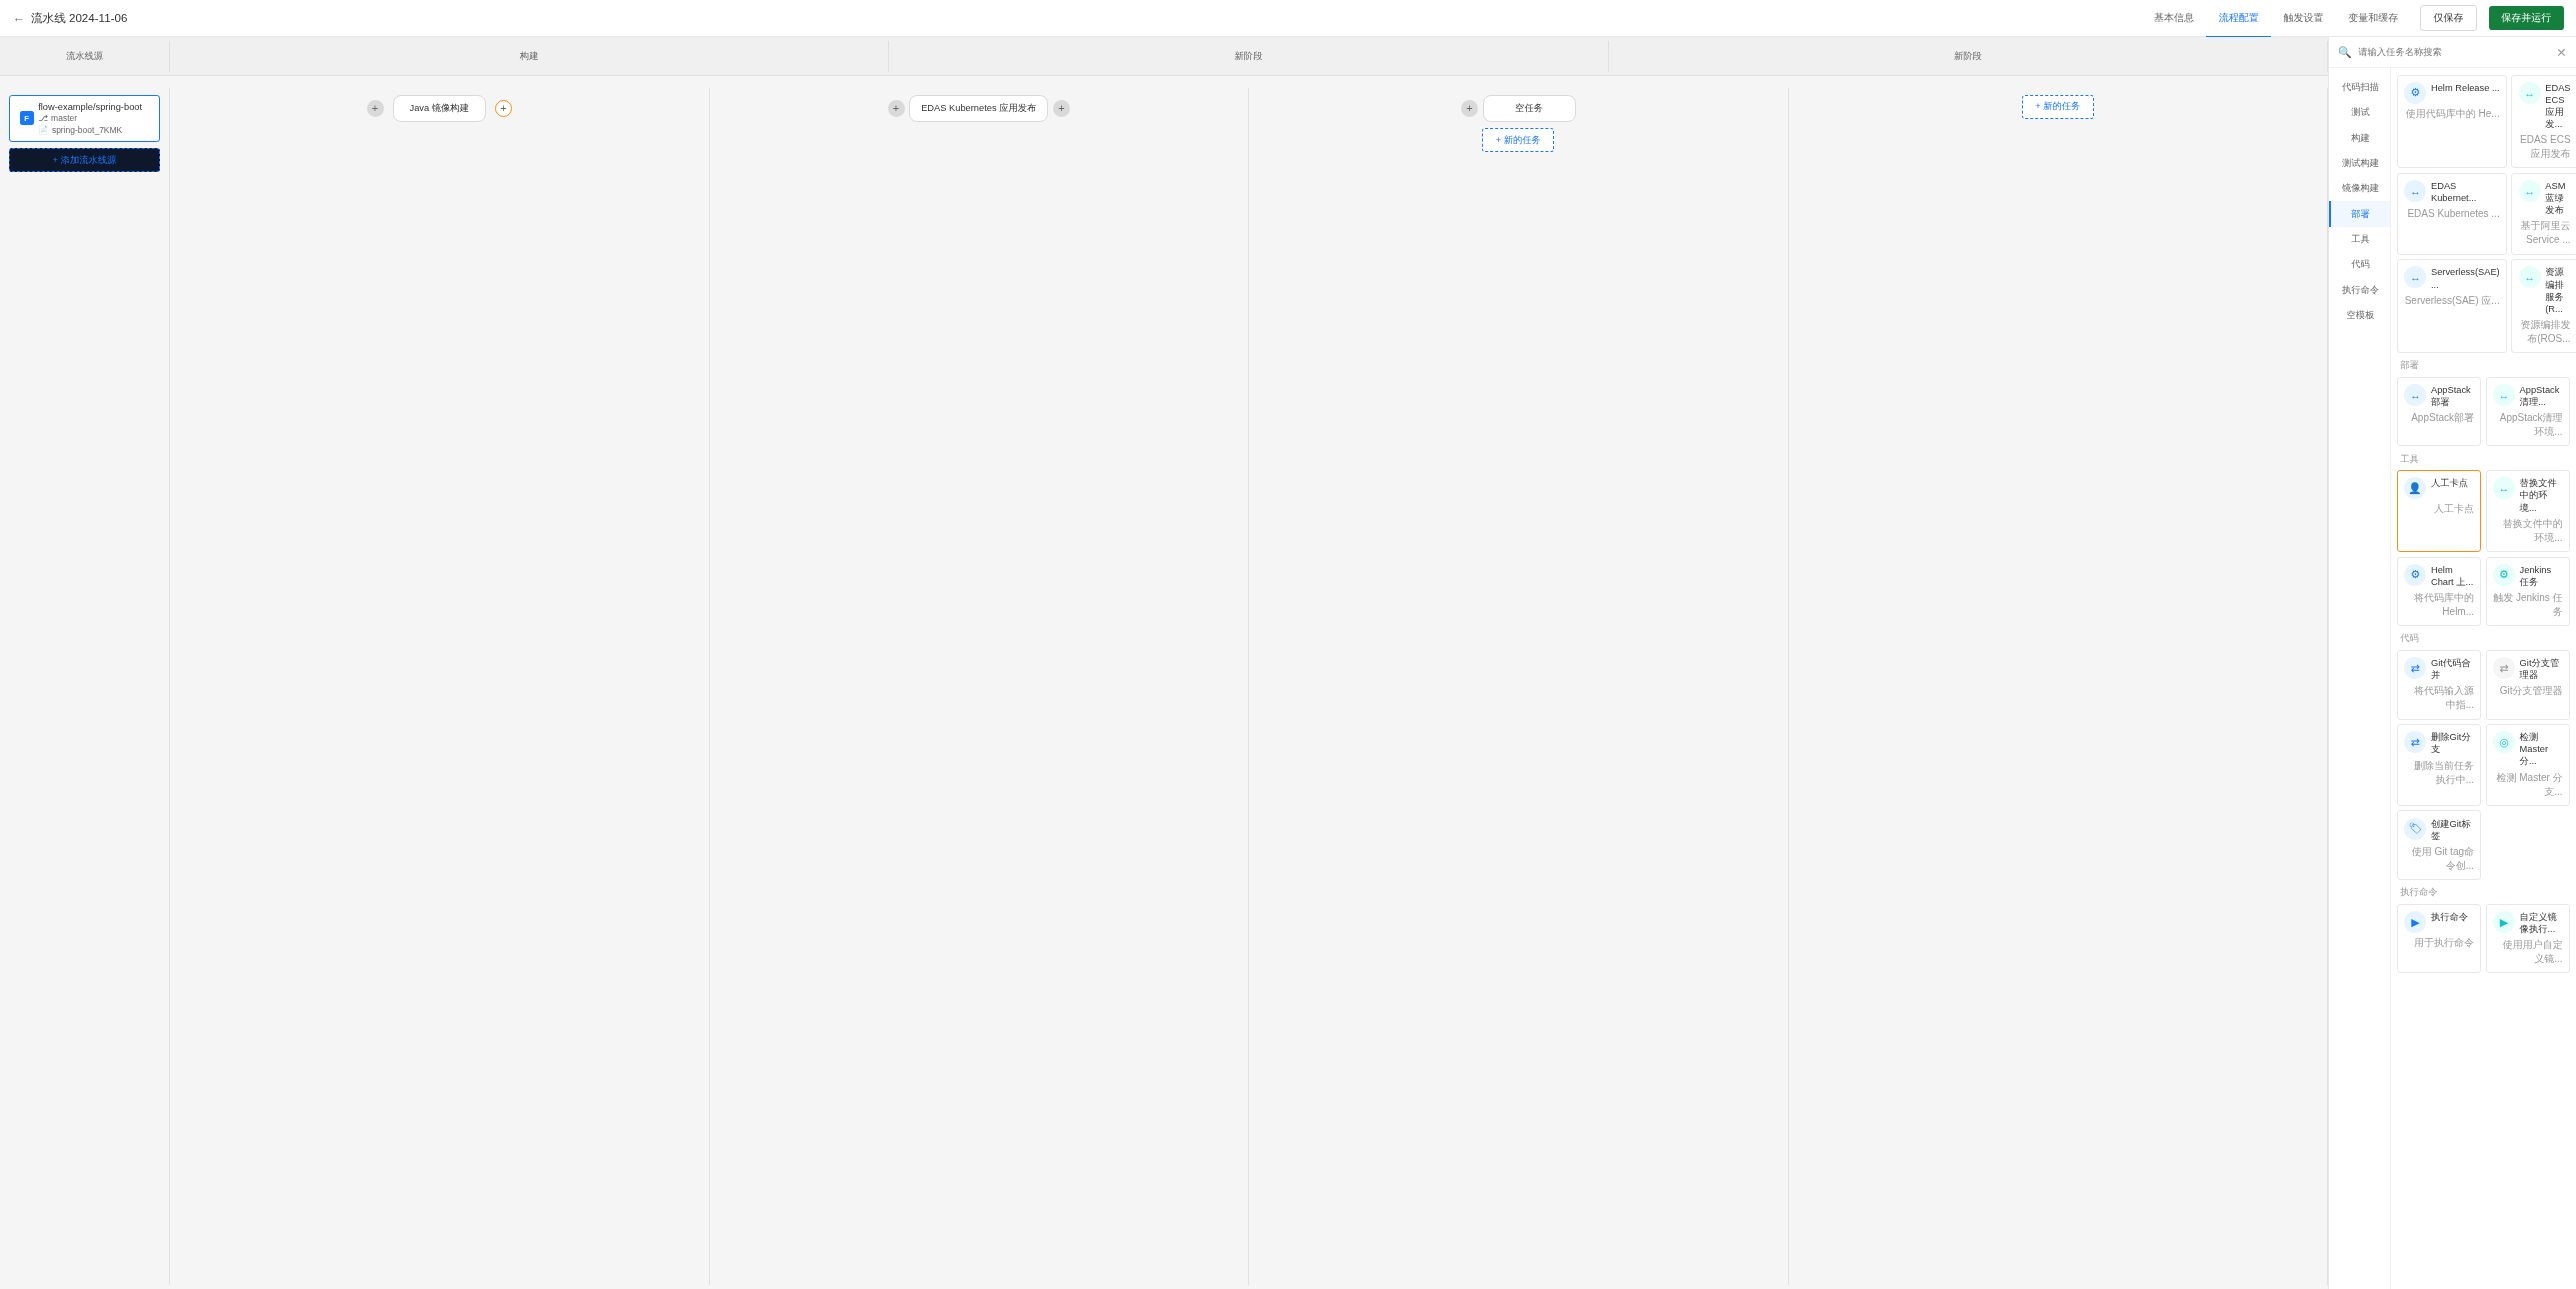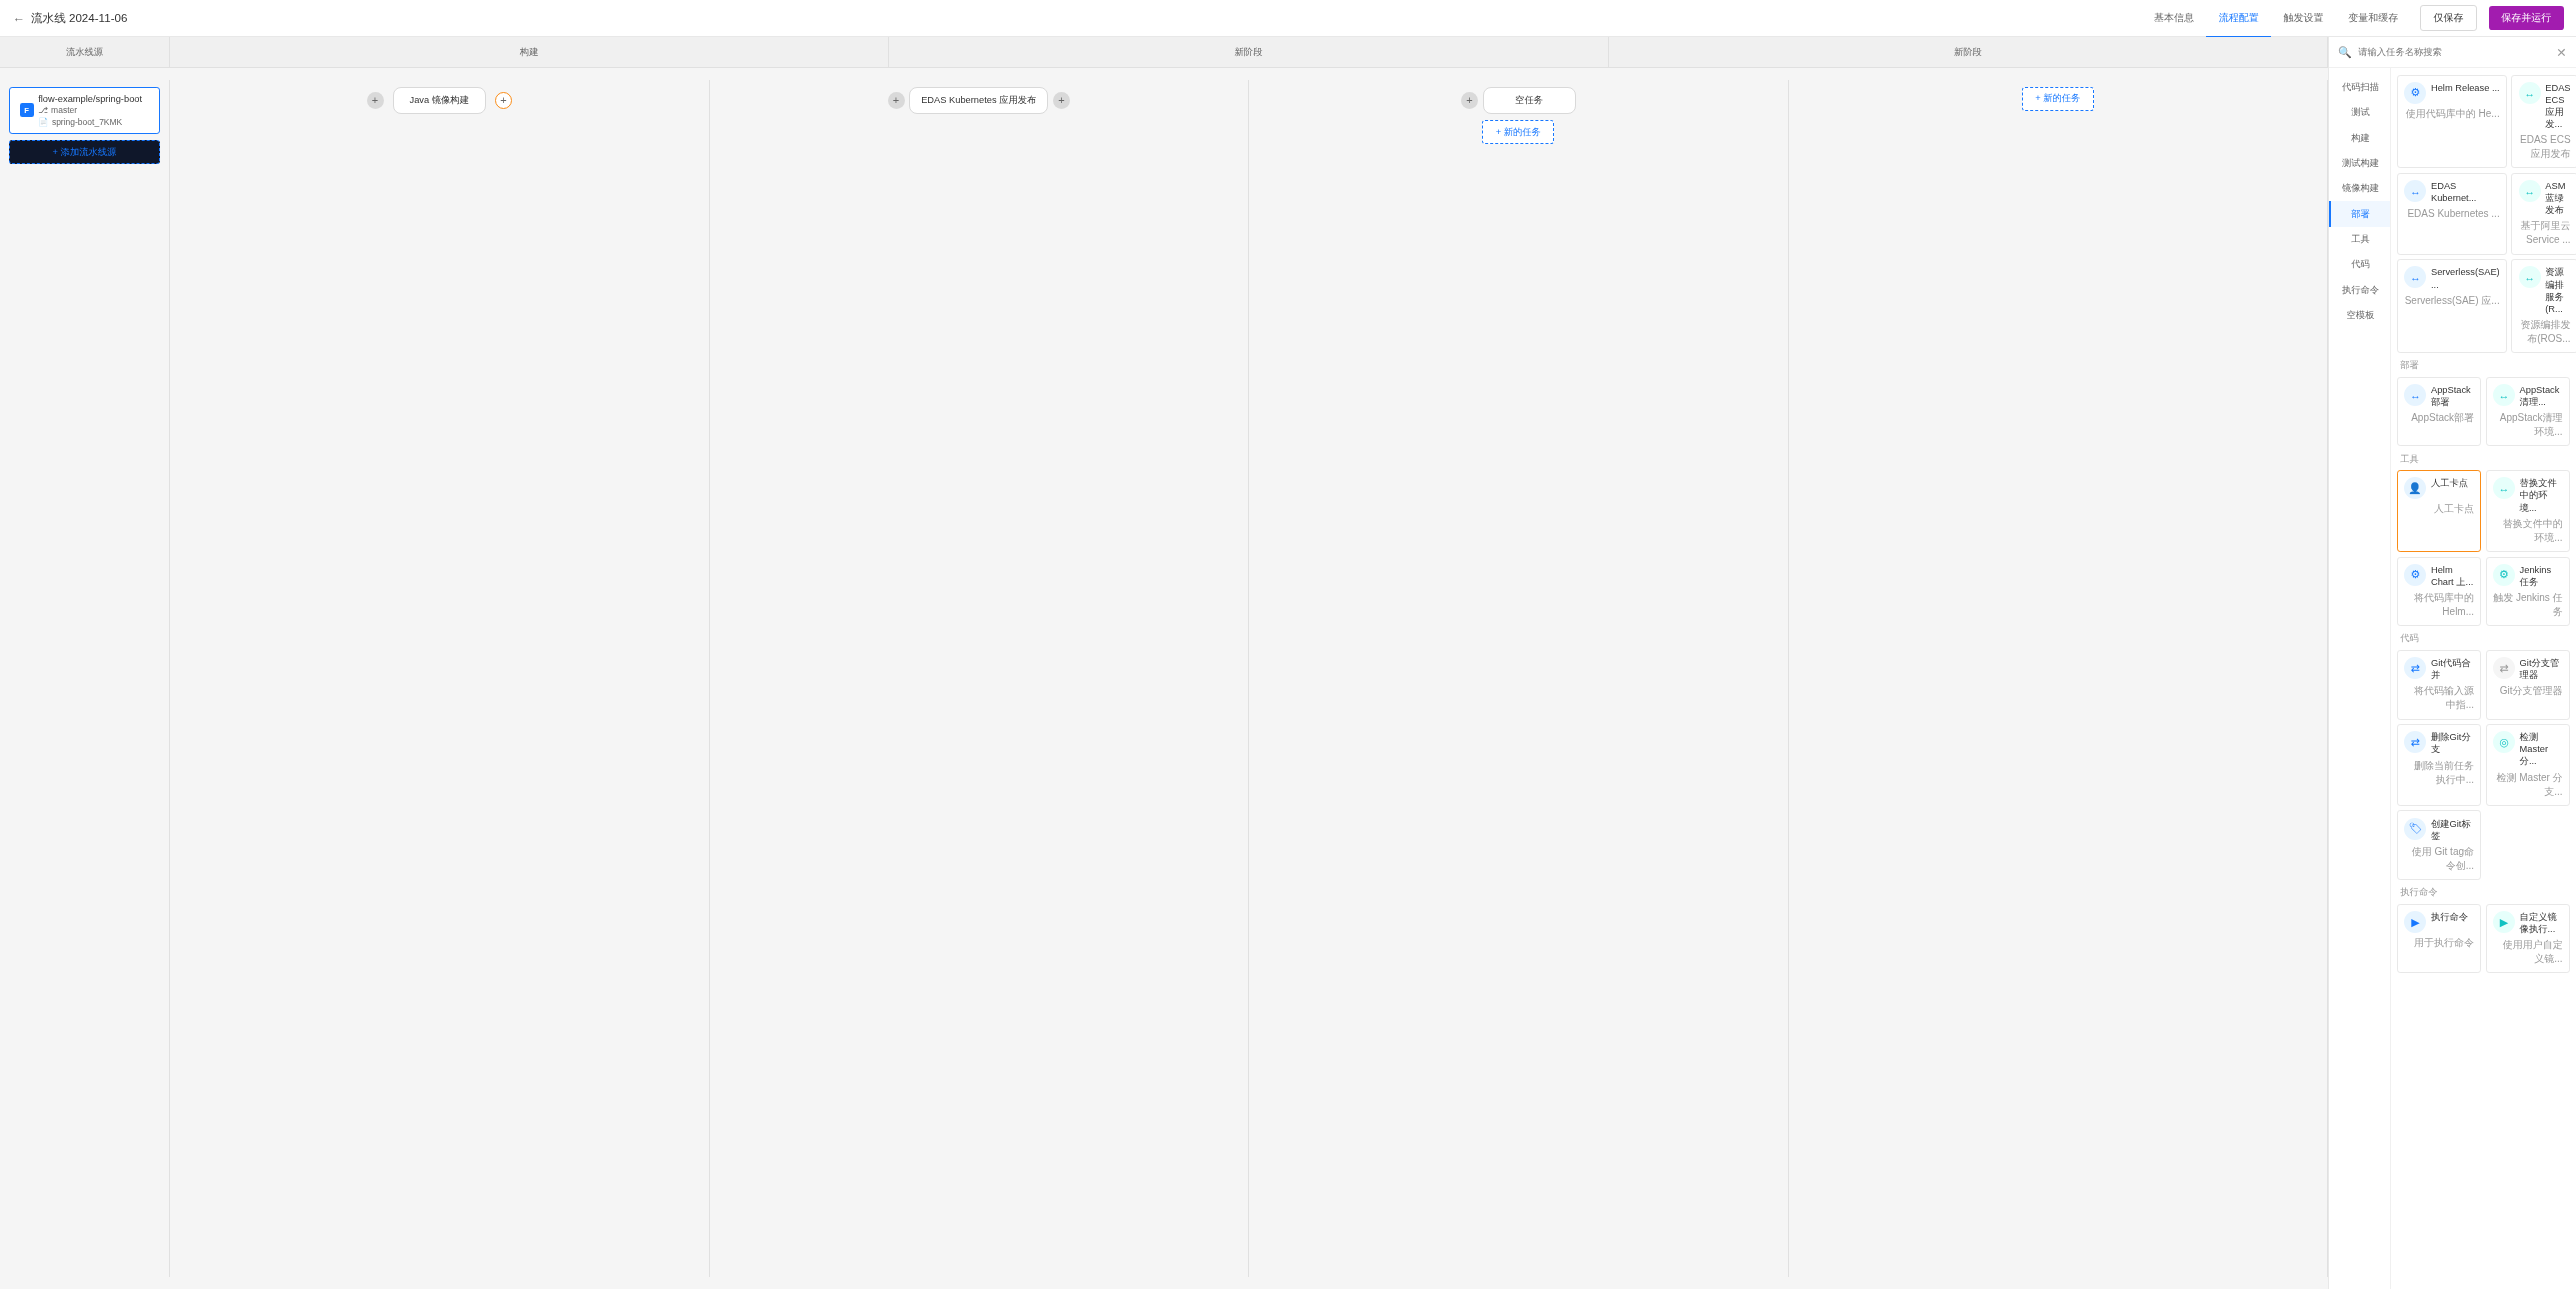--- a/index.html
+++ b/index.html
@@ -15,31 +15,31 @@
     .back-btn { cursor: pointer; color: #666; font-size: 12.4px; display: flex; align-items: center; }
     .pipeline-title { font-size: 11.6px; font-weight: 500; color: #333; }
     .top-nav-tabs { display: flex; gap: 0; }
     .nav-tab {
       padding: 0 12.4px; height: 37px; display: flex; align-items: center;
       cursor: pointer; color: #666; font-size: 10px; border-bottom: 1.5px solid transparent;
     }
     .nav-tab.active { color: #1677ff; border-bottom-color: #1677ff; }
     .top-nav-actions { display: flex; gap: 12px; align-items: center; }
     .btn-save { padding: 4.6px 12.4px; border: 0.8px solid #d9d9d9; background: #fff; border-radius: 3.1px; cursor: pointer; color: #333; font-size: 10px; }
-    .btn-save-run { padding: 4.6px 12.4px; background: #a21caf; border: none; border-radius: 3.1px; cursor: pointer; color: #fff; font-size: 10px; }
+    .btn-save-run { padding: 4.6px 12.4px; background: #15803d; border: none; border-radius: 3.1px; cursor: pointer; color: #fff; font-size: 10px; }
 
     
     .main-layout { display: flex; height: calc(100vh - 37px); }
 
     
     .pipeline-canvas { flex: 1; overflow: auto; position: relative; background: #f5f5f5; }
 
     
     .stage-headers {
-      display: flex; align-items: center; height: 31px;
+      display: flex; align-items: center; height: 39px;
       background: #f0f0f0; border-bottom: 0.8px solid #e0e0e0;
       padding: 0;
     }
     .stage-header {
       flex: 1; text-align: center; font-size: 9.3px; color: #666;
       border-right: 0.8px solid #e0e0e0; padding: 0 12.4px; height: 31px;
       display: flex; align-items: center; justify-content: center;
     }
     .stage-header:first-child { flex: 0 0 170px; }
 

